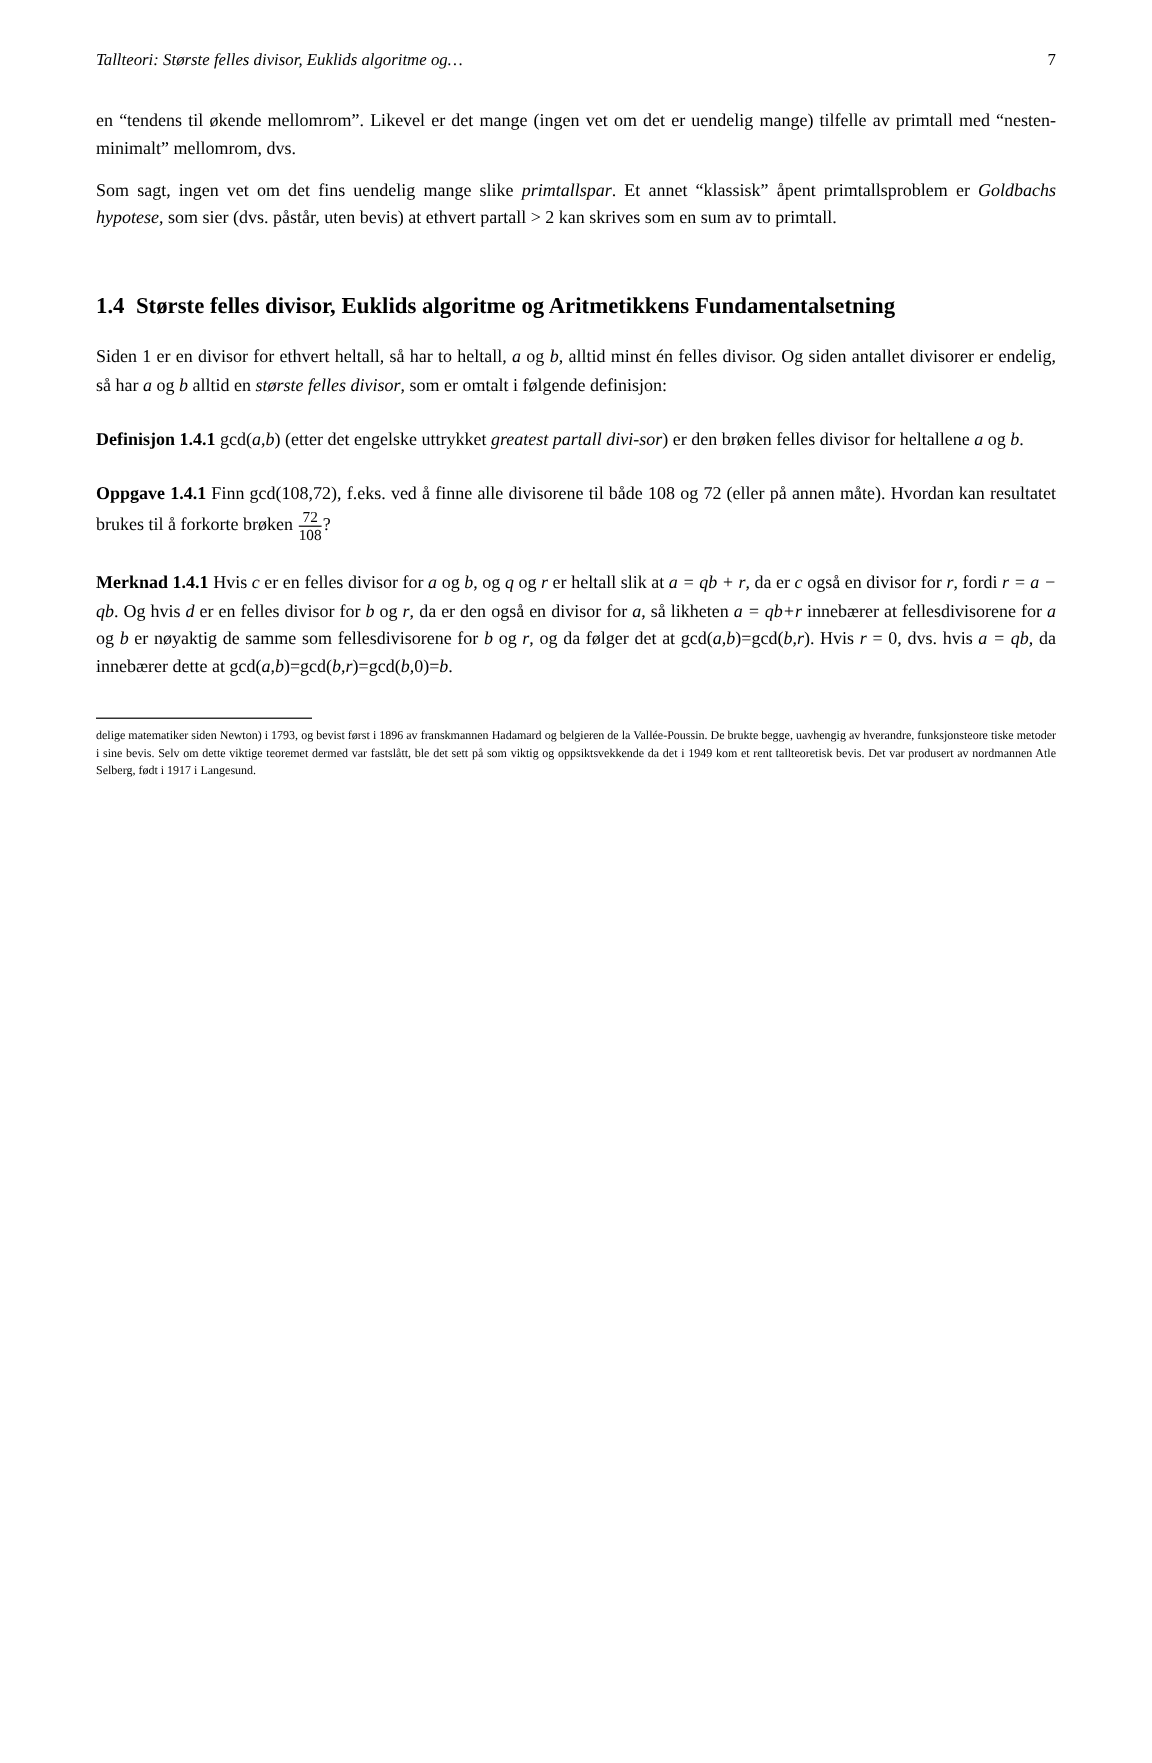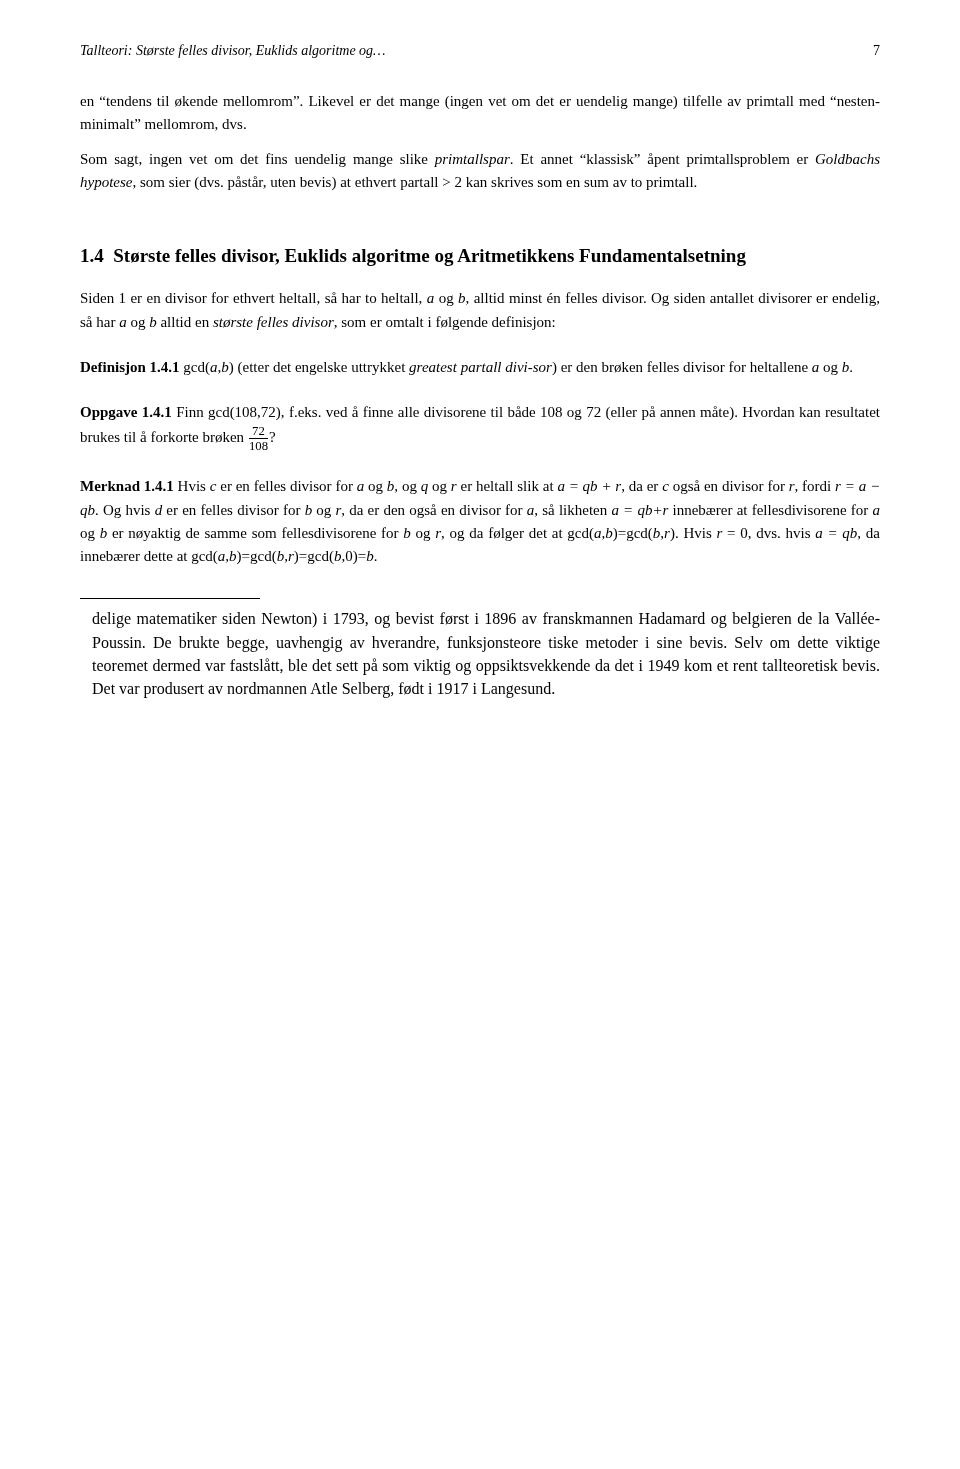--- a/index.html
+++ b/index.html
@@ -71,24 +71,23 @@
 
     .footnote-rule {
       border: none;
       border-top: 1px solid #000;
       width: 180px;
       margin-top: 30px;
       margin-bottom: 8px;
     }
 
     .footnote-text {
-      font-size: 16px;
+      font-size: 10px;
       text-align: justify;
       line-height: 1.45;
-      margin-left: 12px;
     }
 
     .fraction {
       display: inline-block;
       vertical-align: middle;
       text-align: center;
       font-size: 0.85em;
       margin: 0 1px;
     }
 

